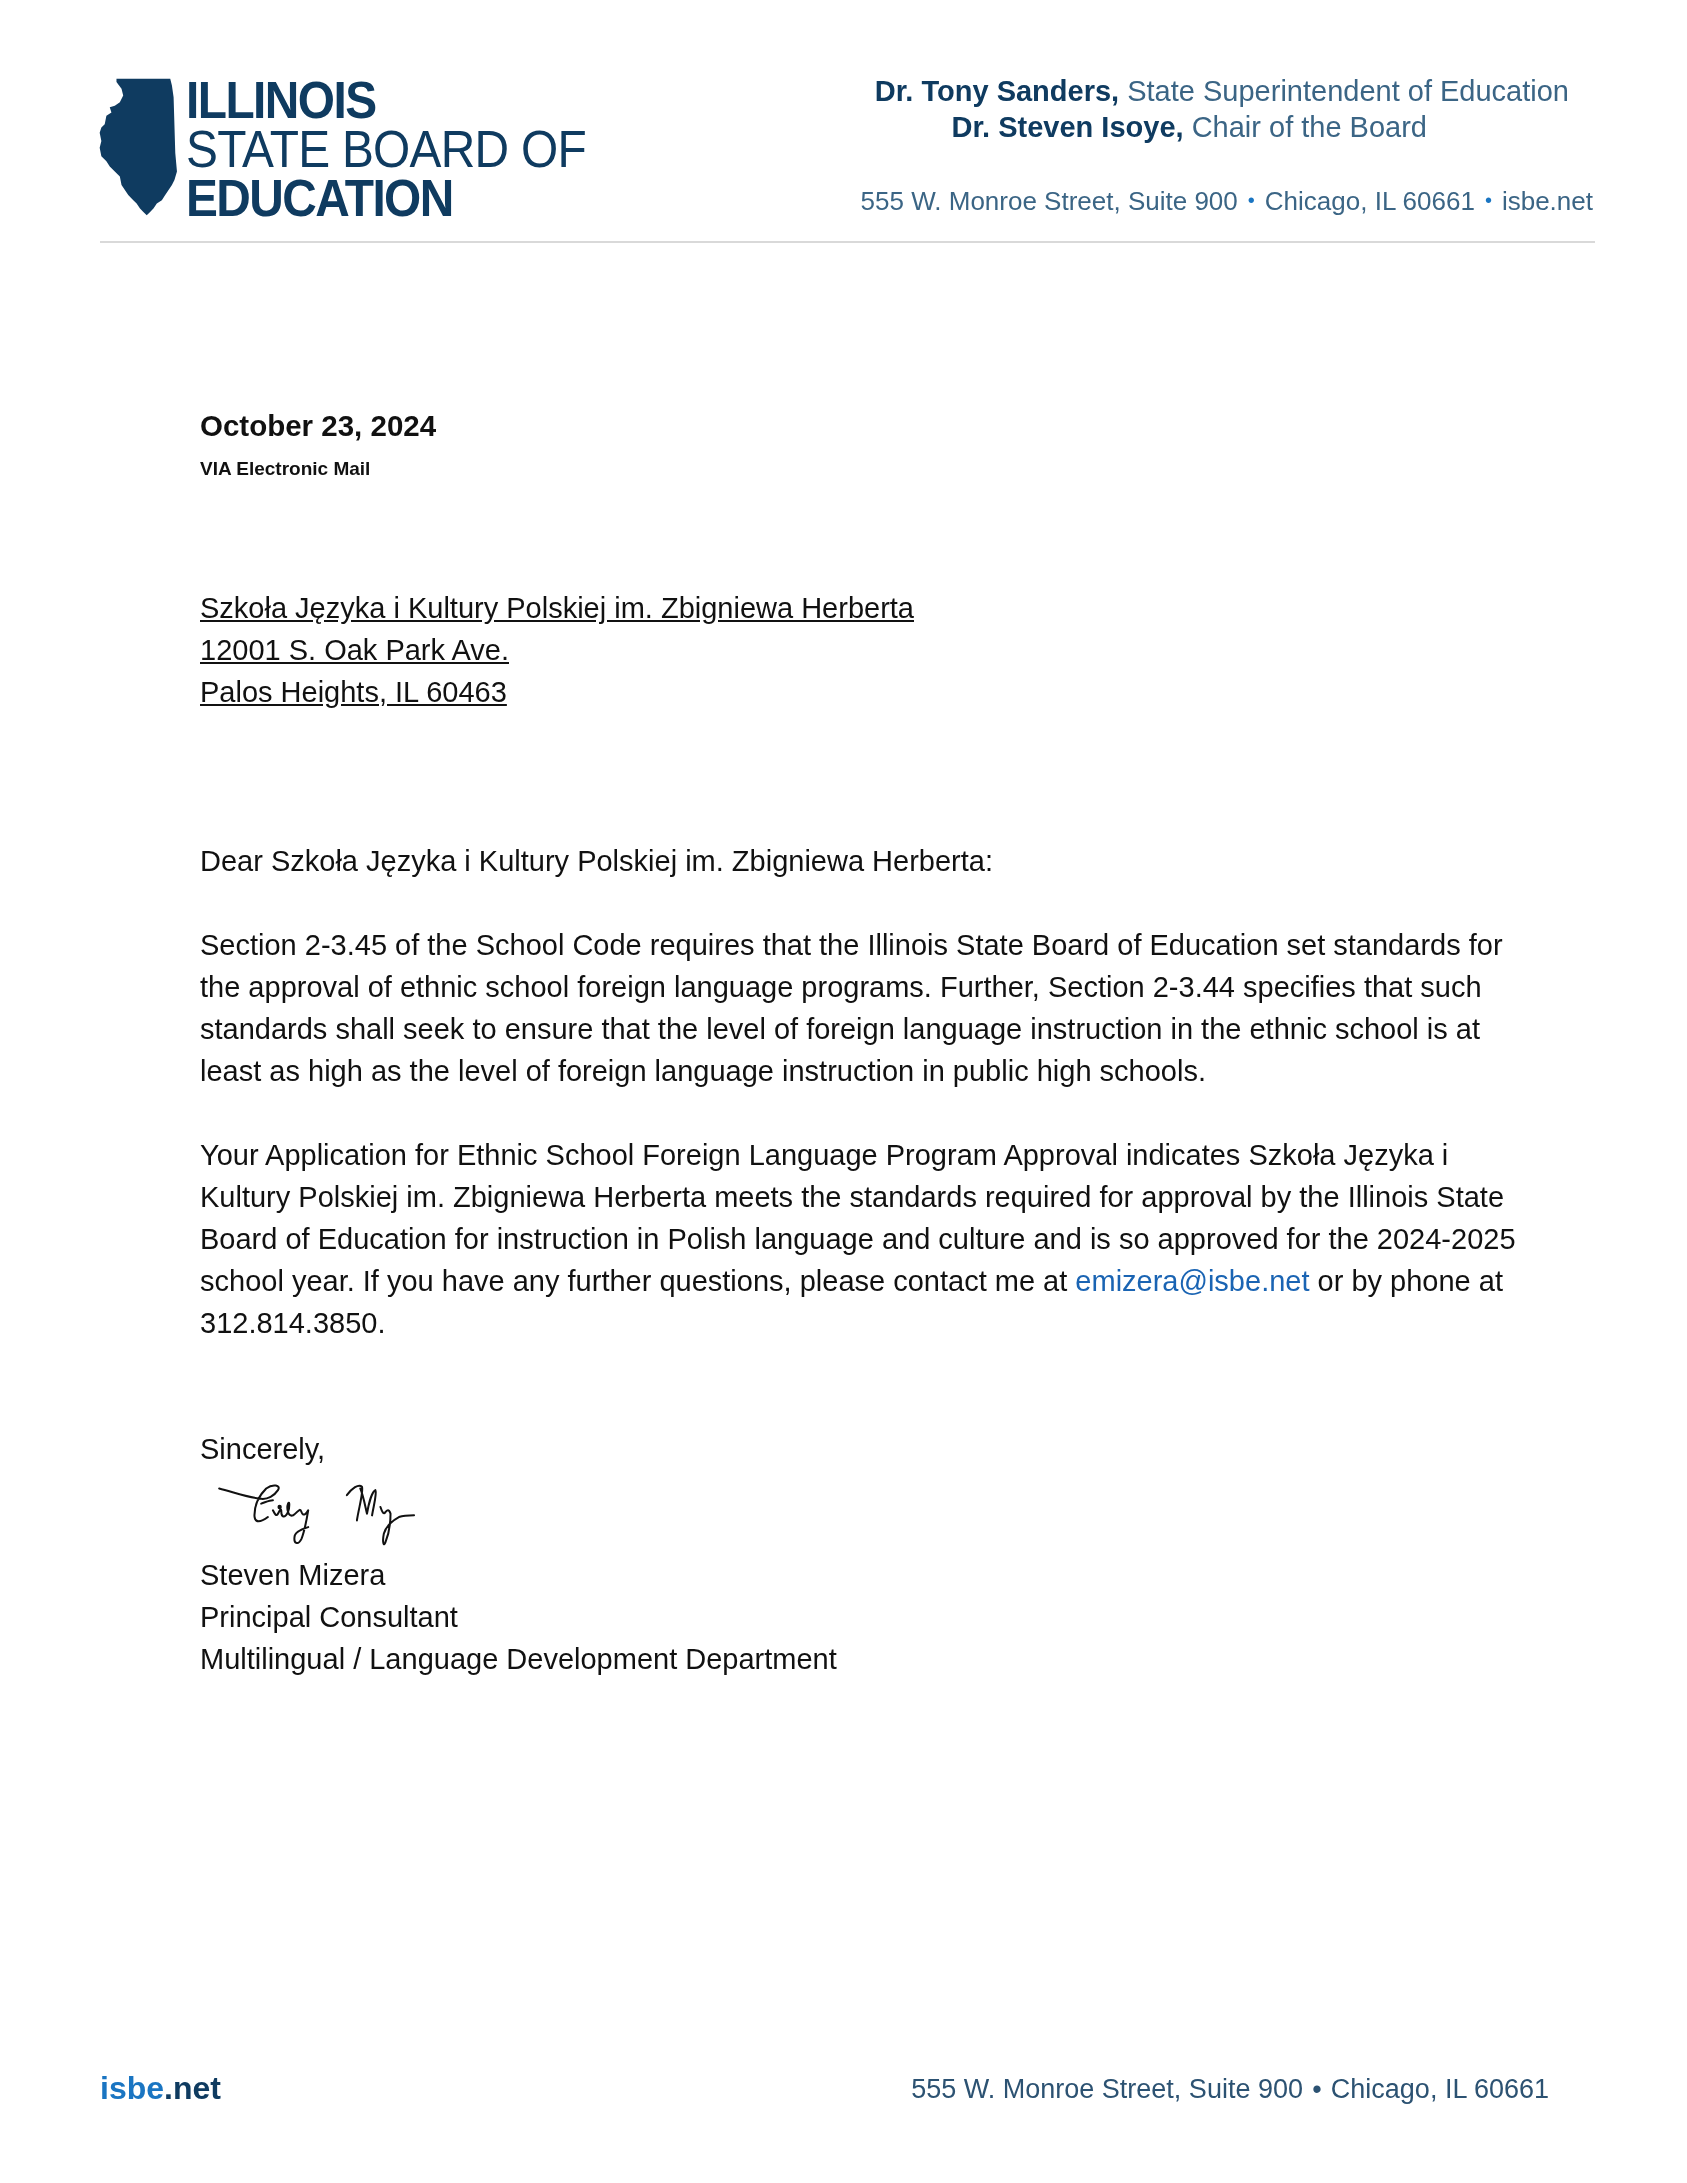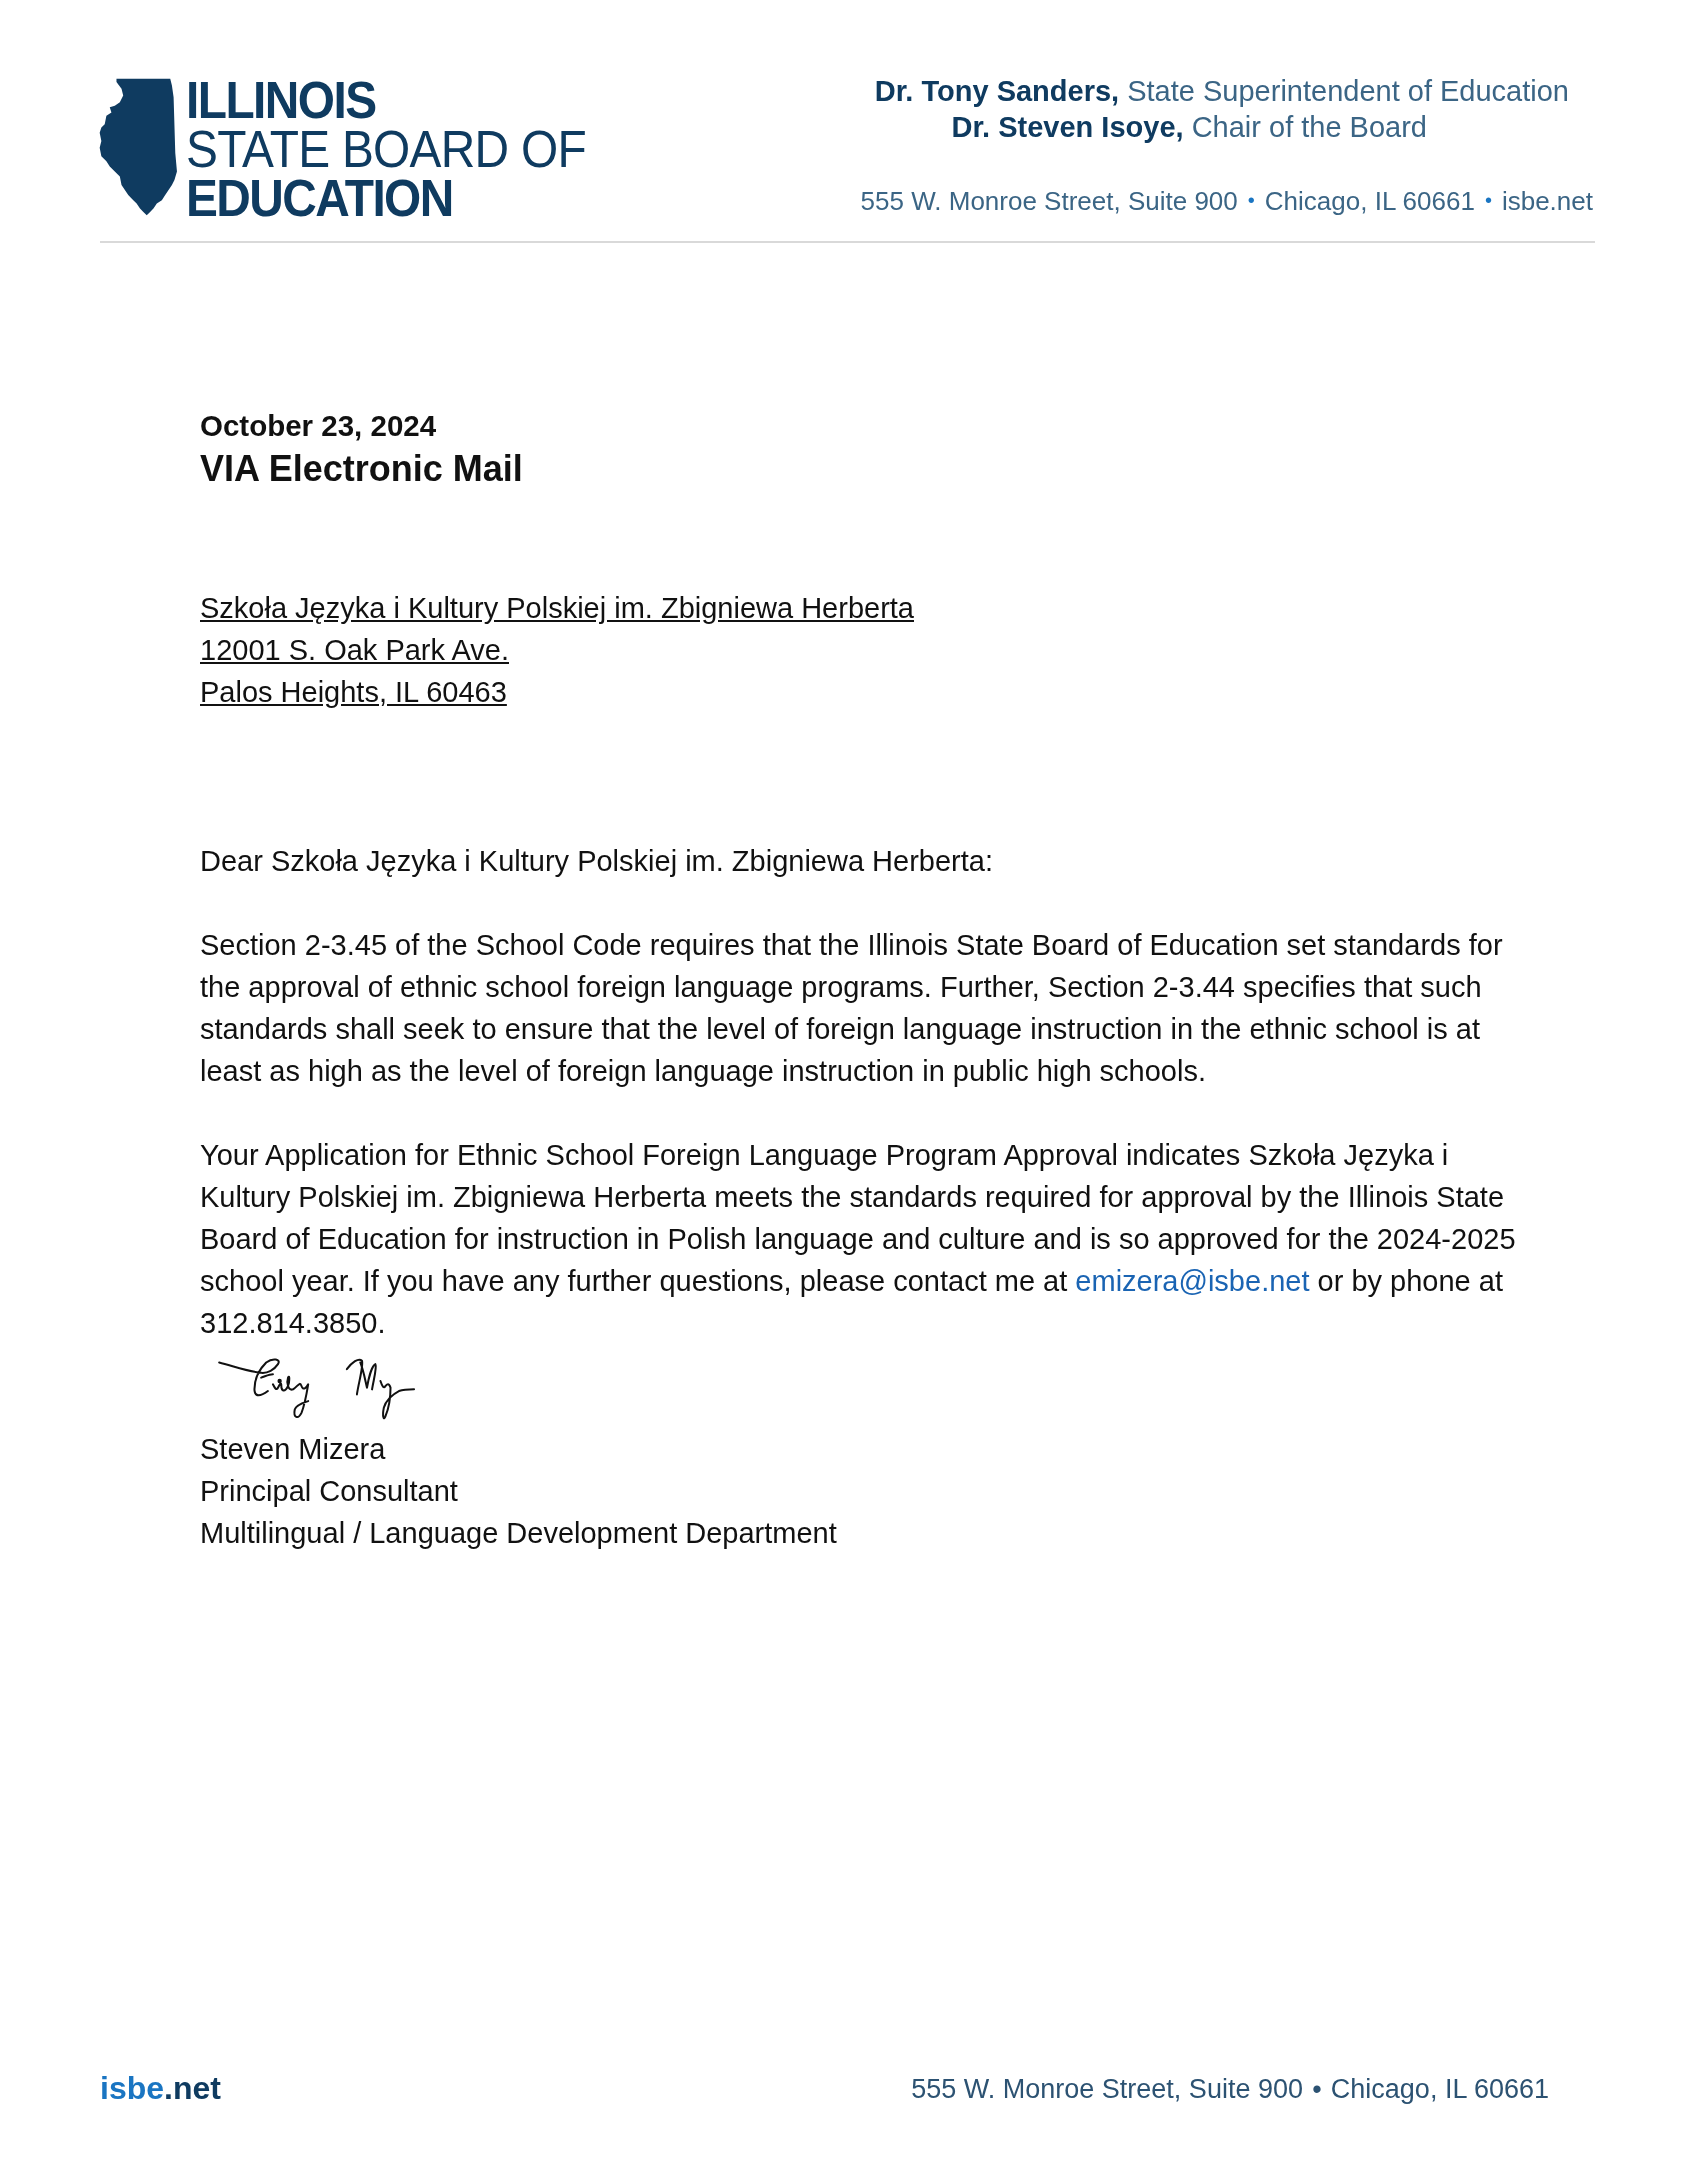--- a/index.html
+++ b/index.html
@@ -25,21 +25,21 @@
   .officials .row1 { padding-right: 0; }
   .officials .row2 { padding-right: 142px; }
   .address-top { position: absolute; right: 94px; top: 186px; font-size: 26px; color: #3b6585; white-space: nowrap; }
   .bullet { color: #1a75c2; margin: 0 10px; font-size: 20px; vertical-align: 3.4px; }
 
   .header-divider { position: absolute; left: 100px; top: 241px; width: 1495px; height: 1.7px; background: #d9d9d9; }
 
   
   .letter { position: absolute; left: 200px; top: 396px; width: 1316px; font-size: 29px; line-height: 42px; color: #111111; margin-top: 8px; }
   .date { font-weight: 700; font-size: 29.5px; line-height: 44px; }
-  .via { font-weight: 700; font-size: 36px; line-height: 42px; }
+  .via { font-weight: 700; font-size: 19px; line-height: 42px; }
   .addr { margin-top: 97px; text-decoration: underline; }
   .salutation { margin-top: 127px; }
   .para { margin-top: 42px; }
   .para p { margin: 0; }
   .email-link { color: #1a64b3; }
   .closing { margin-top: 84px; }
   .signature { display: block; width: 236px; height: 84px; margin: 0 0 0 6.7px; }
 
   
   .footer-site { position: absolute; left: 100px; top: 2070px; font-size: 32px; font-weight: 700; }
@@ -94,20 +94,21 @@
   <div class="salutation">Dear Szkoła Języka i Kultury Polskiej im. Zbigniewa Herberta:</div>
 
   <div class="para">
     <p>Section 2-3.45 of the School Code requires that the Illinois State Board of Education set standards for the approval of ethnic school foreign language programs. Further, Section 2-3.44 specifies that such standards shall seek to ensure that the level of foreign language instruction in the ethnic school is at least as high as the level of foreign language instruction in public high schools.</p>
   </div>
 
   <div class="para">
     <p><span>Your Application for Ethnic School Foreign Language Program Approval indicates Szkoła Języka i Kultury Polskiej im. Zbigniewa Herberta meets the standards required for approval by the Illinois State Board of Education for instruction in Polish language and culture and is so approved for the 2024-2025 school year. If you have any further questions, please contact me at </span><a class="email-link">emizera@isbe.net</a><span> or by phone at 312.814.3850.</span></p>
   </div>
 
+  <div class="closing">Sincerely,</div>
 
   <svg class="signature" viewBox="0 0 280 100">
     <g fill="none" stroke="#111" stroke-width="2.4" stroke-linecap="round" stroke-linejoin="round">
       <path d="M14 22 C30 26, 46 32, 62 34 C72 36, 80 30, 84 24 C88 18, 78 16, 70 22 C62 30, 56 42, 56 54 C56 64, 64 62, 72 56"></path>
       <path d="M64 40 C70 38, 74 36, 78 36"></path>
       <path d="M78 48 C80 52, 82 56, 84 52 C86 48, 88 44, 88 50 C88 56, 92 58, 96 50 C98 44, 98 36, 96 40 C94 46, 96 56, 102 54 C108 50, 110 44, 112 50 C114 56, 118 52, 120 48 C118 60, 116 72, 112 82 C108 90, 102 88, 104 78 C106 72, 114 70, 120 68"></path>
       <circle cx="86" cy="44" r="1.4" fill="#111"></circle>
       <path d="M166 30 C172 22, 180 16, 184 20 C186 26, 180 46, 178 60 M182 22 C186 32, 188 44, 190 52 C192 40, 196 26, 200 24 C202 28, 198 42, 196 54"></path>
       <path d="M206 44 C208 50, 210 54, 212 50 C214 48, 216 46, 218 52 C218 62, 216 76, 212 86 C210 92, 208 86, 210 76 C212 68, 220 60, 228 56 C234 54, 240 54, 246 54"></path>
     </g>

